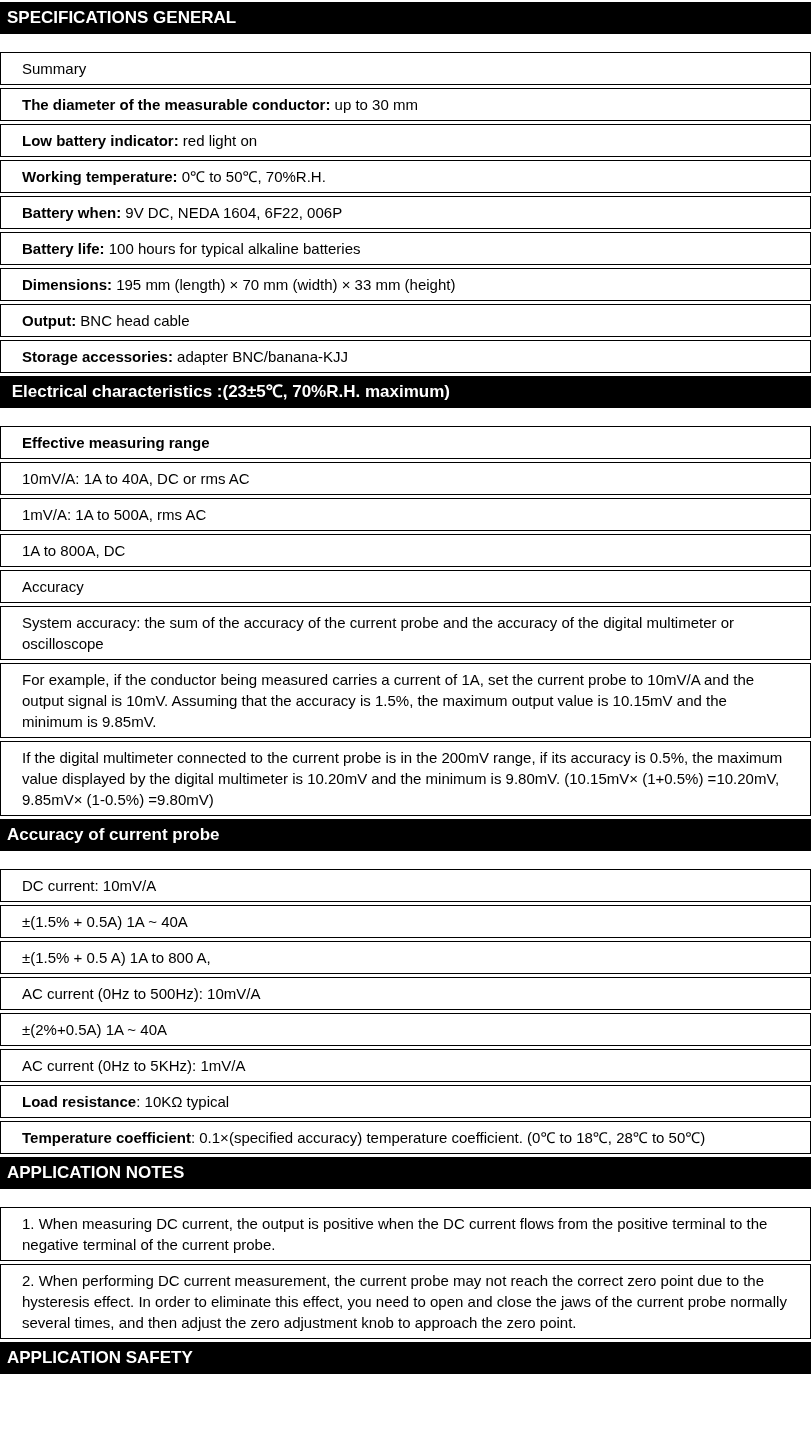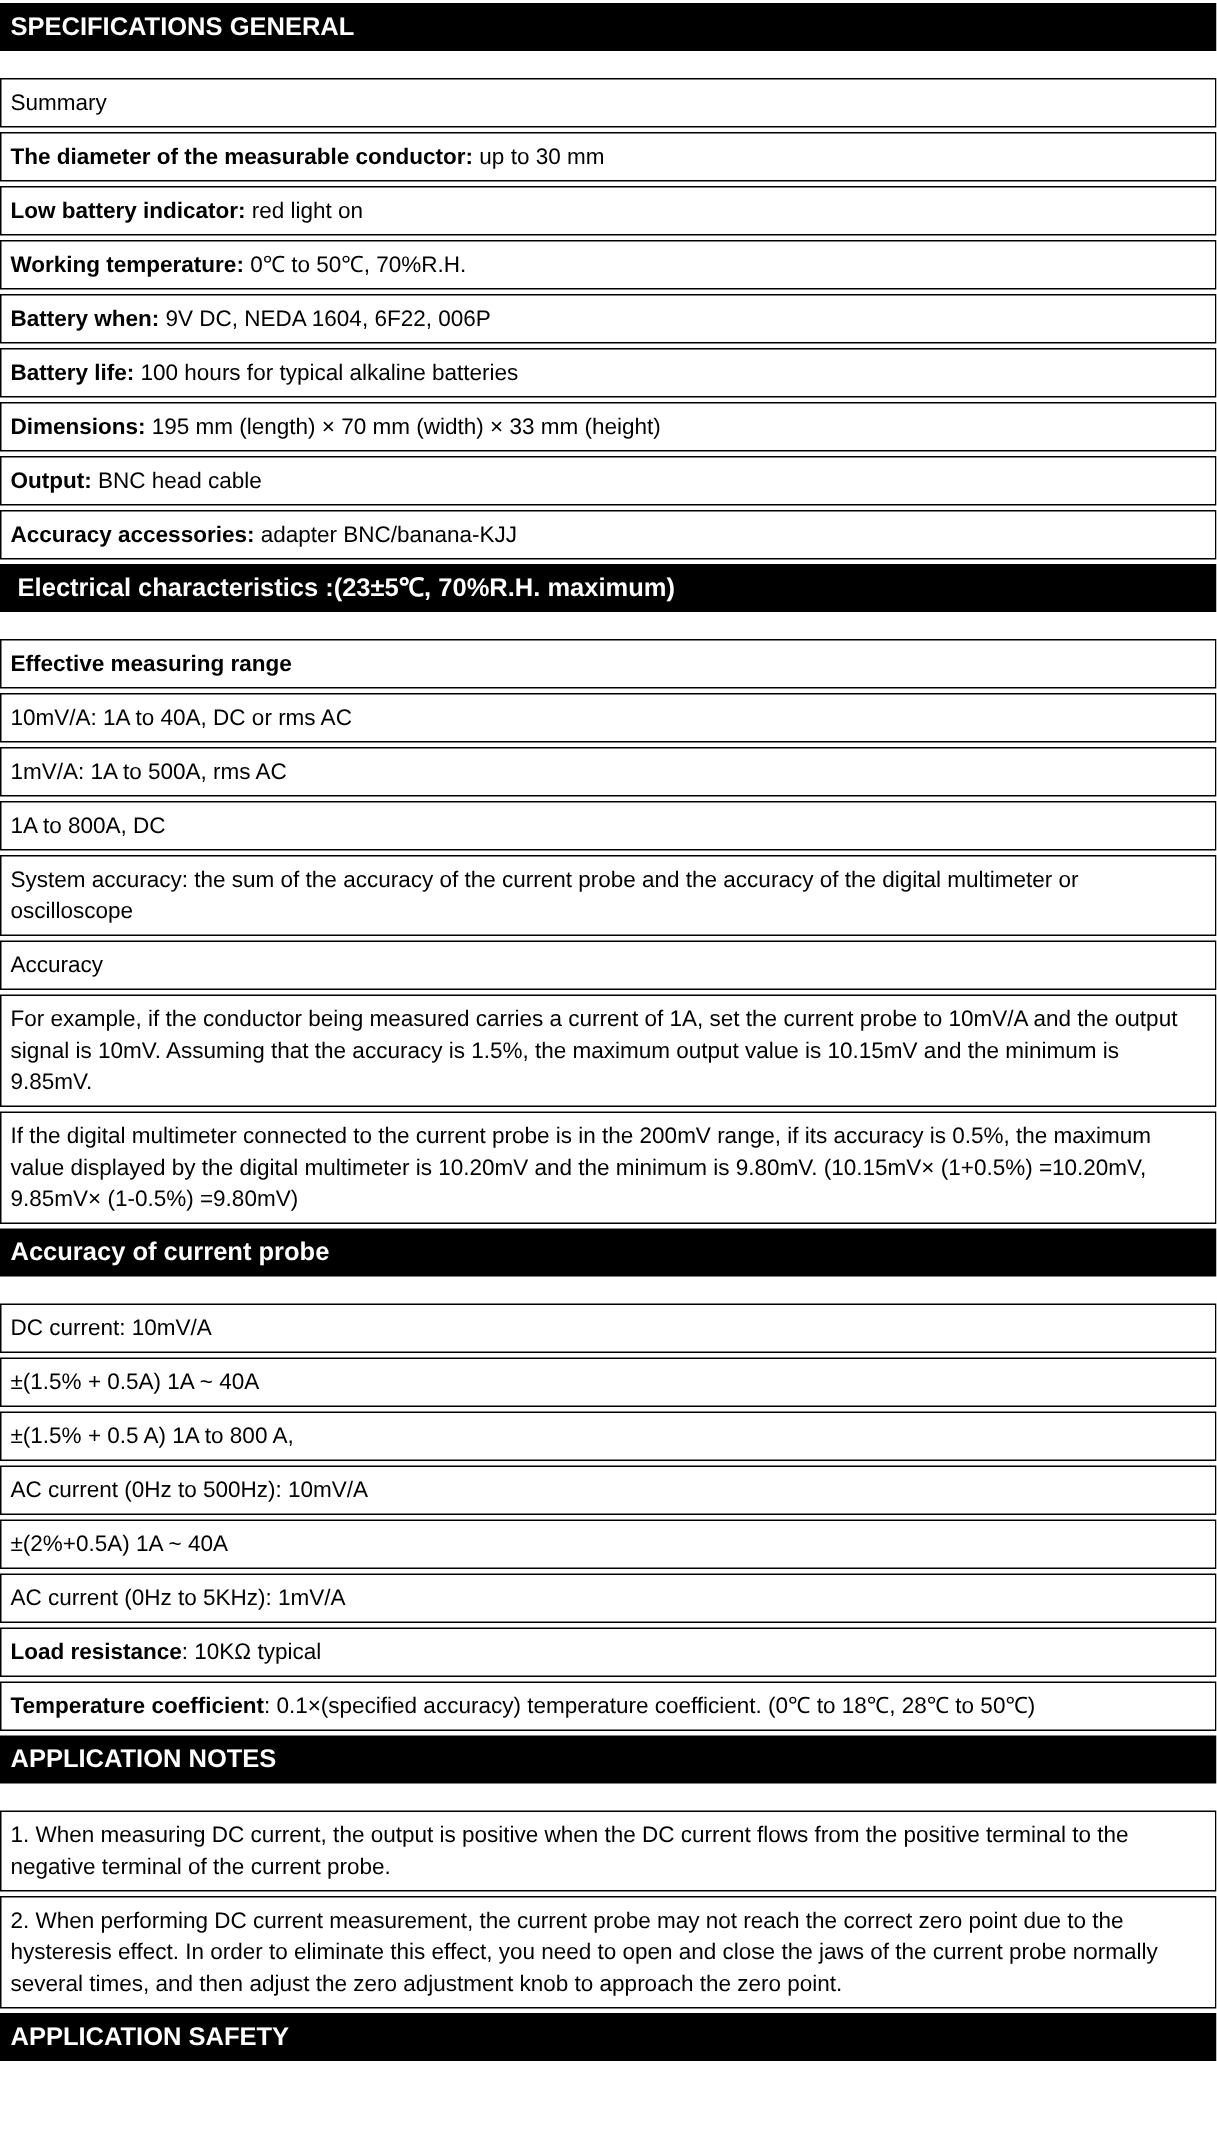--- a/index.html
+++ b/index.html
@@ -19,21 +19,21 @@
     font-weight: bold;
     font-size: 17px;
     padding: 5px 7px 6px 7px;
     margin-bottom: 18px;
     white-space: pre-wrap;
     line-height: 21px;
   }
   .row {
     border: 1px solid #000000;
     margin-bottom: 3px;
-    padding: 5px 6px;
+    padding: 5px 21px;
     font-size: 15px;
     line-height: 21px;
     color: #000000;
     background: #ffffff;
   }
   .bold {
     font-weight: bold;
   }
 </style>
 </head>
@@ -42,28 +42,28 @@
 <div class="spec-table">
     <div class="section">SPECIFICATIONS GENERAL</div>
     <div class="row"><span>Summary</span></div>
     <div class="row"><span class="bold">The diameter of the measurable conductor:</span><span> up to 30 mm</span></div>
     <div class="row"><span class="bold">Low battery indicator:</span><span> red light on</span></div>
     <div class="row"><span class="bold">Working temperature:</span><span> 0℃ to 50℃, 70%R.H.</span></div>
     <div class="row"><span class="bold">Battery when:</span><span> 9V DC, NEDA 1604, 6F22, 006P</span></div>
     <div class="row"><span class="bold">Battery life:</span><span> 100 hours for typical alkaline batteries</span></div>
     <div class="row"><span class="bold">Dimensions:</span><span> 195 mm (length) × 70 mm (width) × 33 mm (height)</span></div>
     <div class="row"><span class="bold">Output:</span><span> BNC head cable</span></div>
-    <div class="row"><span class="bold">Accuracy accessories:</span><span> adapter BNC/banana-KJJ</span></div>
+    <div class="row"><span class="bold">Storage accessories:</span><span> adapter BNC/banana-KJJ</span></div>
     <div class="section"> Electrical characteristics :(23±5℃, 70%R.H. maximum)</div>
     <div class="row"><span class="bold">Effective measuring range</span></div>
     <div class="row"><span>10mV/A: 1A to 40A, DC or rms AC</span></div>
     <div class="row"><span>1mV/A: 1A to 500A, rms AC</span></div>
     <div class="row"><span>1A to 800A, DC</span></div>
+    <div class="row"><span>Accuracy</span></div>
     <div class="row"><span>System accuracy: the sum of the accuracy of the current probe and the accuracy of the digital multimeter or oscilloscope</span></div>
-    <div class="row"><span>Accuracy</span></div>
     <div class="row"><span>For example, if the conductor being measured carries a current of 1A, set the current probe to 10mV/A and the output signal is 10mV. Assuming that the accuracy is 1.5%, the maximum output value is 10.15mV and the minimum is 9.85mV.</span></div>
     <div class="row"><span>If the digital multimeter connected to the current probe is in the 200mV range, if its accuracy is 0.5%, the maximum value displayed by the digital multimeter is 10.20mV and the minimum is 9.80mV. (10.15mV× (1+0.5%) =10.20mV, 9.85mV× (1-0.5%) =9.80mV)</span></div>
     <div class="section">Accuracy of current probe</div>
     <div class="row"><span>DC current: 10mV/A</span></div>
     <div class="row"><span>±(1.5% + 0.5A) 1A ~ 40A</span></div>
     <div class="row"><span>±(1.5% + 0.5 A) 1A to 800 A,</span></div>
     <div class="row"><span>AC current (0Hz to 500Hz): 10mV/A</span></div>
     <div class="row"><span>±(2%+0.5A) 1A ~ 40A</span></div>
     <div class="row"><span>AC current (0Hz to 5KHz): 1mV/A</span></div>
     <div class="row"><span class="bold">Load resistance</span><span>: 10KΩ typical</span></div>

